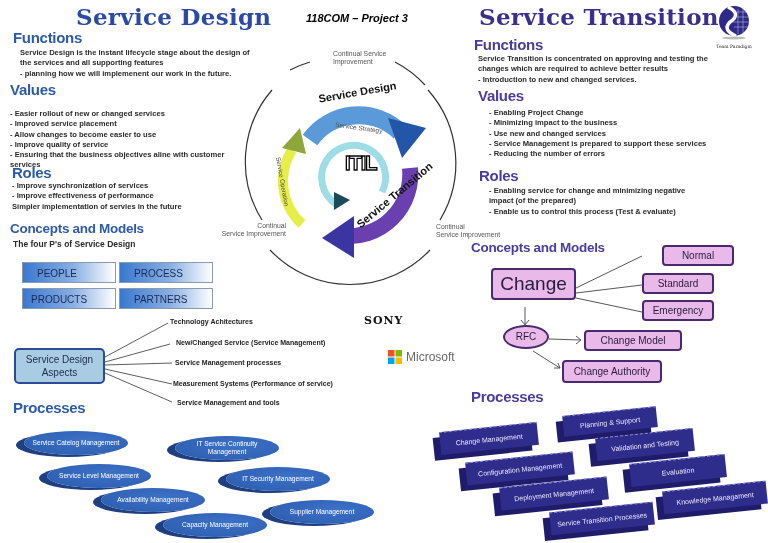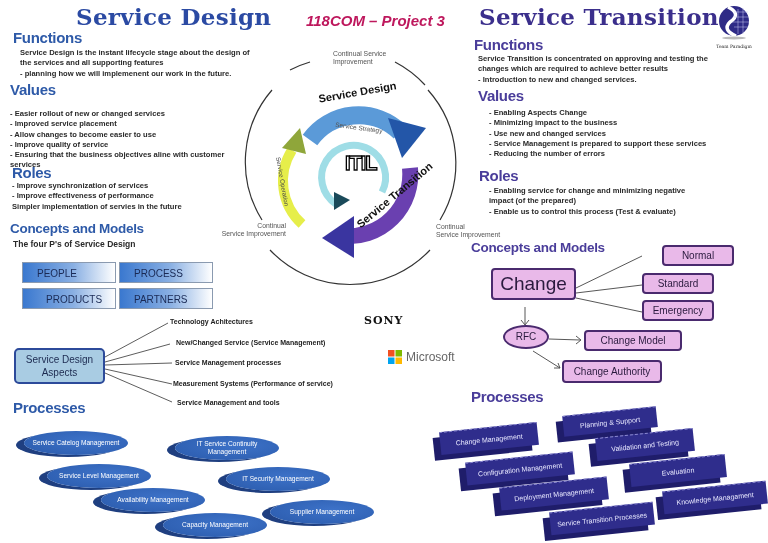--- a/index.html
+++ b/index.html
@@ -6,21 +6,21 @@
   body { width:768px; height:543px; position:relative; overflow:hidden; background:#ffffff;
          font-family:"Liberation Sans", sans-serif; color:#222; }
   .abs { position:absolute; }
   .big-title { font-family:"DejaVu Serif", serif; font-weight:bold; font-size:23px; white-space:nowrap; letter-spacing:0.3px; }
   .sd-color { color:#2b4aa3; }
   .st-color { color:#3b2f8c; }
   .h2 { font-family:"Liberation Sans", sans-serif; font-weight:bold; font-size:15px; white-space:nowrap; letter-spacing:-0.3px; }
   .h2.sd { color:#2e5aa8; }
   .h2.st { color:#4a3d9a; }
   .txt { font-size:7.6px; font-weight:bold; line-height:10.3px; color:#2a2a2a; white-space:nowrap; }
-  .proj { font-style:italic; font-weight:bold; font-size:15px; color:#be185d; white-space:nowrap;text-align:center; }
+  .proj { font-style:italic; font-weight:bold; font-size:11px; color:#000000; white-space:nowrap;text-align:center; }
   .small-gray { font-size:6.8px; color:#555; line-height:8px; white-space:nowrap; }
   .pbox { position:absolute; width:94px; height:21px; border:1px solid #8a9ab0;
           background:linear-gradient(to right, #3a78cf 0%, #8ab0e3 55%, #ffffff 100%);
           font-size:10px; color:#1a2a55; line-height:21px; box-sizing:border-box; padding-left:14px; }
   .aspect-box { position:absolute; left:14px; top:348px; width:91px; height:36px; background:#a9cce3;
                 border:2px solid #2c4a9a; border-radius:5px; text-align:center; font-size:10px; line-height:13px;
                 color:#1c2a50; box-sizing:border-box; padding-top:3px; }
   .aspect-label { font-size:7px; font-weight:bold; color:#222; white-space:nowrap; }
   .ellipse { position:absolute; width:104px; height:24px; border-radius:50%;
              background:radial-gradient(ellipse at 60% 40%, #3d72c8, #2a5aab);
@@ -80,21 +80,21 @@
   <div> - Improve synchronization of services</div>
   <div> - Improve effectiveness  of performance</div>
   <div>Simpler implementation of servies in the future</div>
 </div>
 
 <div class="abs h2 sd" style="left:10px;top:221px;font-size:13.5px;">Concepts and Models</div>
 <div class="abs txt" style="left:13px;top:239px;font-size:8.5px;">The four P's of Service Design</div>
 
 <div class="pbox" style="left:22px;top:262px;">PEOPLE</div>
 <div class="pbox" style="left:119px;top:262px;">PROCESS</div>
-<div class="pbox" style="left:22px;top:288px;padding-left:23px;">PRODUCTS</div>
+<div class="pbox" style="left:22px;top:288px;padding-left:8px;">PRODUCTS</div>
 <div class="pbox" style="left:119px;top:288px;">PARTNERS</div>
 
 <svg class="abs" style="left:0;top:310px;" width="360" height="100">
   <g stroke="#333" stroke-width="0.8" fill="none">
     <line x1="105" y1="47" x2="168" y2="13"></line>
     <line x1="105" y1="52" x2="170" y2="34"></line>
     <line x1="105" y1="55" x2="172" y2="53"></line>
     <line x1="105" y1="59" x2="172" y2="74"></line>
     <line x1="105" y1="63" x2="172" y2="92"></line>
   </g>
@@ -172,21 +172,21 @@
 
 <div class="abs h2 st" style="left:474px;top:36px;">Functions</div>
 <div class="abs txt" style="left:478px;top:54px;">
   <div>Service Transition is concentrated on approving and testing the</div>
   <div>changes which are required to achieve better results</div>
   <div>- Introduction to new and changed services.</div>
 </div>
 
 <div class="abs h2 st" style="left:478px;top:87px;">Values</div>
 <div class="abs txt" style="left:489px;top:108px;">
-  <div>- Enabling Aspects Change</div>
+  <div>- Enabling Project Change</div>
   <div>- Minimizing impact to the business</div>
   <div>- Use new and changed services</div>
   <div>- Service Management is prepared to support these services</div>
   <div>- Reducing the number of errors</div>
 </div>
 
 <div class="abs h2 st" style="left:479px;top:167px;">Roles</div>
 <div class="abs txt" style="left:489px;top:186px;">
   <div>- Enabling service for change and minimizing negative</div>
   <div>impact (of the prepared)</div>

